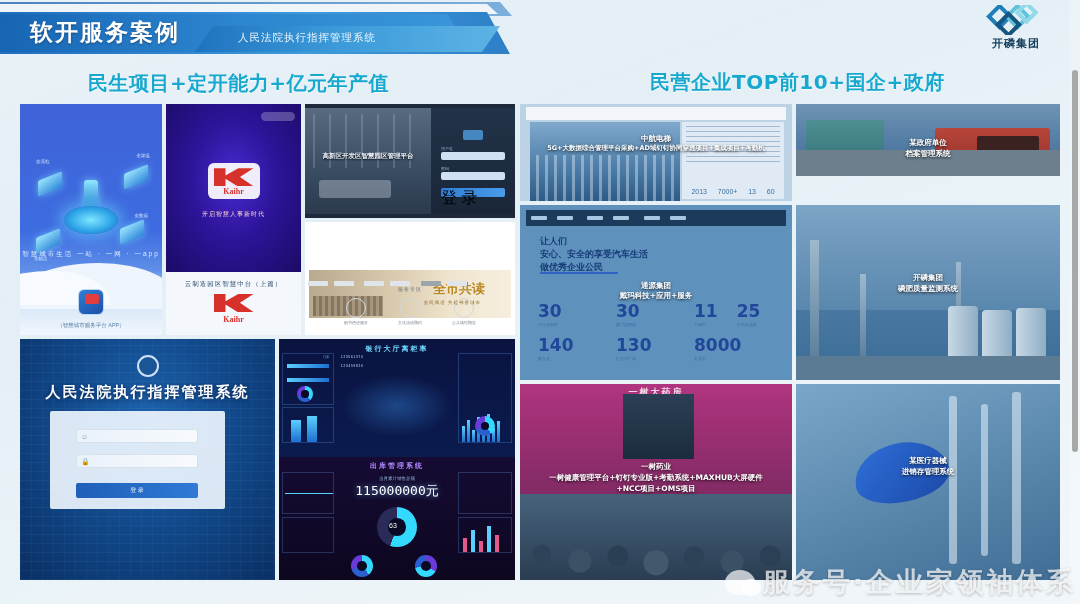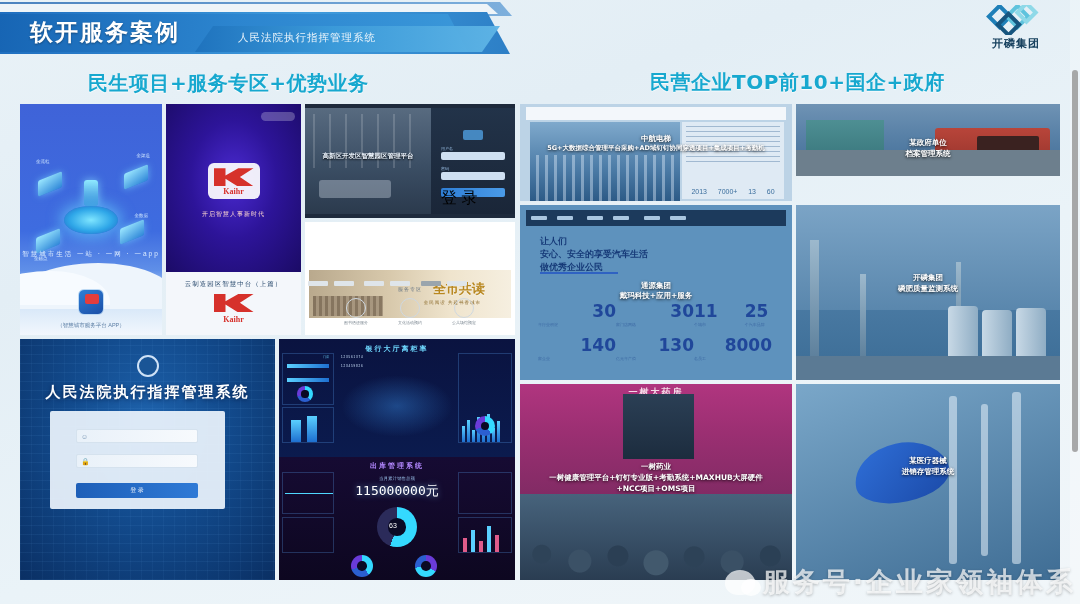--- a/index.html
+++ b/index.html
@@ -332,21 +332,21 @@
   #rc3{ left:0; top:101px; width:272px; height:175px; background:#5e92bd;}
   .rc3-nav{ position:absolute; left:6px; top:5px; right:6px; height:16px;
     background:#1c3a5c; }
   .rc3-nav i{ display:inline-block; width:16px;height:4px; margin:6px 5px; background:#a9c6e0; border-radius:1px;}
   .rc3-slogan{ position:absolute; left:20px; top:30px; color:#163a78; font-size:9px; font-weight:bold; line-height:1.45;}
   .rc3-ul{ position:absolute; left:20px; top:67px; width:78px; height:2px; background:#2f62c2;}
   .rc3-small{ position:absolute; left:20px; top:72px; color:#3a6296; font-size:4px; line-height:6px; width:170px;}
   .rc3-stats{ position:absolute; left:18px; top:96px; right:10px;}
   .rc3-row{ display:flex; margin-bottom:8px; }
   .rc3-cell{ width:78px; }
-  .rc3-cell .n{ color:#20479a; font-size:17px; font-weight:bold; font-family:"DejaVu Sans",sans-serif;text-align:right;}
+  .rc3-cell .n{ color:#20479a; font-size:17px; font-weight:bold; font-family:"DejaVu Sans",sans-serif;}
   .rc3-cell .l{ color:#3e6ba5; font-size:4px; margin-top:1px;}
 
   #rc4{ left:276px; top:101px; width:264px; height:175px;
         background:linear-gradient(180deg,#5f8fb6 0%,#4d7da6 45%,#3b6c95 100%);}
   .plant-stack{ position:absolute; bottom:22px; background:linear-gradient(180deg,#9db9cd,#5d809c);}
   .plant-tank{ position:absolute; bottom:22px; background:linear-gradient(90deg,#c8d9e6,#8fadc4); border-radius:4px 4px 0 0;}
   .plant-ground{ position:absolute; left:0; bottom:0; width:100%; height:24px; background:#5b7a94;}
   .plant-sky{ position:absolute; left:0; top:0; width:100%; height:60%;
     background:linear-gradient(180deg,#7ba4c6,#5a87ad);}
 
@@ -423,21 +423,21 @@
           <rect x="26" y="4" width="15" height="15" transform="rotate(45 33.5 11.5)" stroke="#5fc3dd"></rect>
           <rect x="17" y="12" width="15" height="15" transform="rotate(45 24.5 19.5)" stroke="#16557f"></rect>
           <rect x="36" y="1" width="13" height="13" transform="rotate(45 42.5 7.5)" stroke="#8fd9e8"></rect>
         </g>
       </svg>
     </div>
     <div class="logo-name">开磷集团</div>
   </div>
 </div>
 
-<div class="sec-title left">民生项目+服务专区+优势业务</div>
+<div class="sec-title left">民生项目+定开能力+亿元年产值</div>
 <div class="sec-title right">民营企业TOP前10+国企+政府</div>
 
 <div class="panel-left">
 
   <div class="card" id="lc1">
     <div class="iso-tower"></div>
     <div class="iso-hub"></div>
     <div class="iso-node" style="left:18px;top:31%;"></div>
     <div class="iso-node" style="right:14px;top:28%;"></div>
     <div class="iso-node" style="right:18px;top:52%;"></div>
@@ -621,21 +621,21 @@
     <div class="rc3-stats">
       <div class="rc3-row">
         <div class="rc3-cell">
           <div class="n">30</div>
           <div class="l">年行业积淀</div>
         </div>
         <div class="rc3-cell">
           <div class="n">30</div>
           <div class="l">家门店网络</div>
         </div>
-        <div class="rc3-cell" style="display:flex;gap:27px;">
+        <div class="rc3-cell" style="display:flex;gap:19px;">
           <div>
             <div class="n">11</div>
             <div class="l">个城市</div>
           </div>
           <div>
             <div class="n">25</div>
             <div class="l">个汽车品牌</div>
           </div>
         </div>
       </div>

